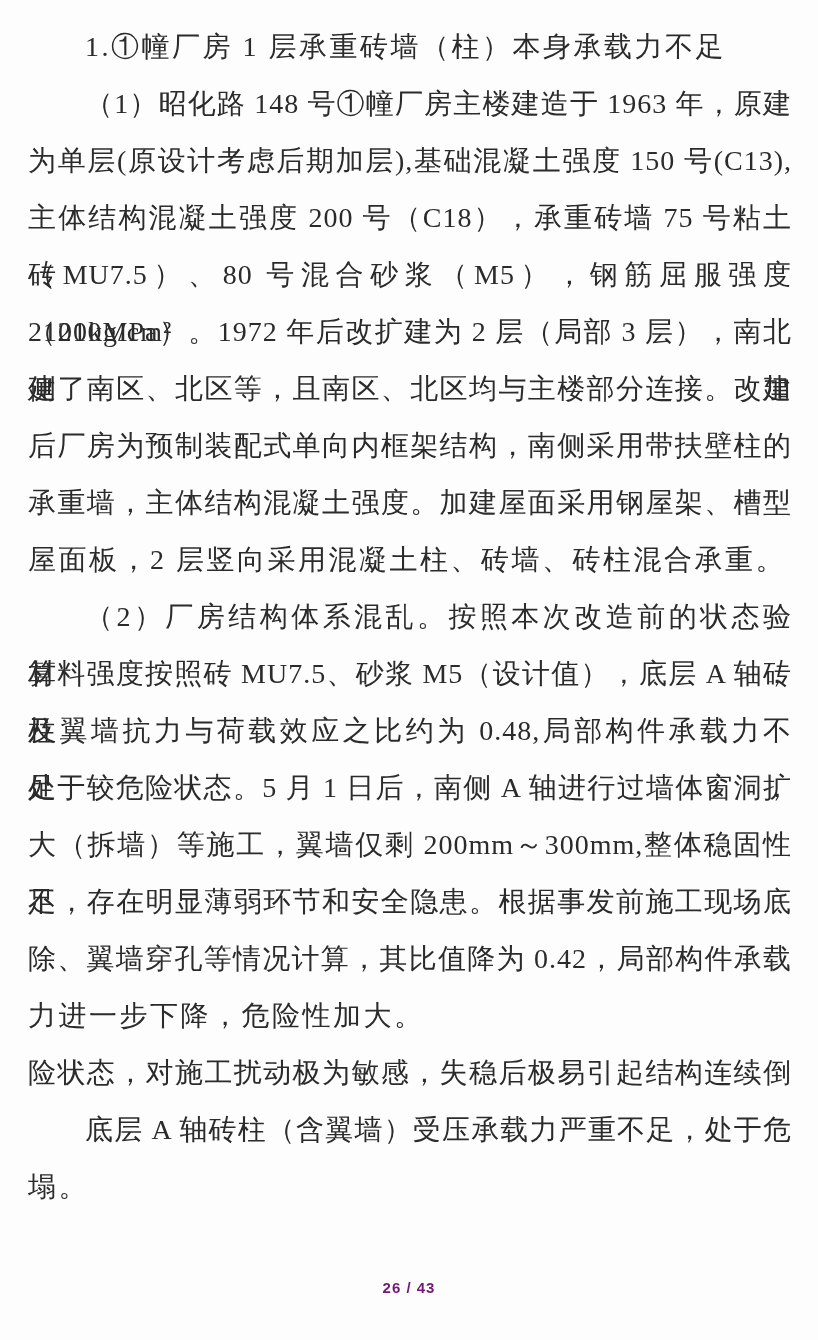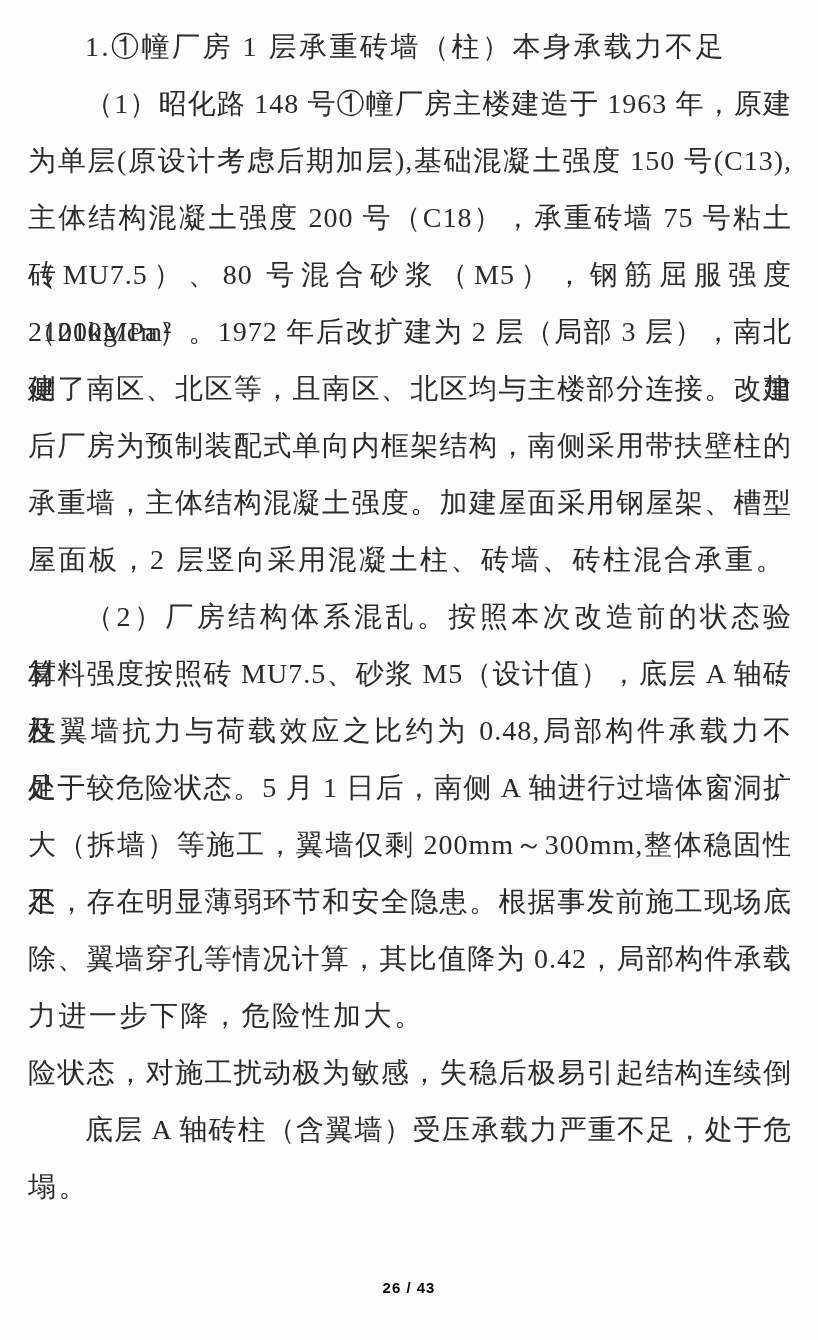--- a/index.html
+++ b/index.html
@@ -56,21 +56,21 @@
     left: 0;
     width: 818px;
     top: 1276px;
     height: 24px;
     line-height: 24px;
     text-align: center;
     font-family: "Liberation Sans", sans-serif;
     font-size: 15px;
     font-weight: bold;
     letter-spacing: 1px;
-    color: #000000;
+    color: #701a75;
   }
 </style>
 </head>
 <body>
 
 <div class="page">
   <div class="text-block" id="text-block">
       <div class="line heading">1.①幢厂房 1 层承重砖墙（柱）本身承载力不足</div>
       <div class="line first">（1）昭化路 148 号①幢厂房主楼建造于 1963 年，原建</div>
       <div class="line full">为单层(原设计考虑后期加层),基础混凝土强度 150 号(C13),</div>

